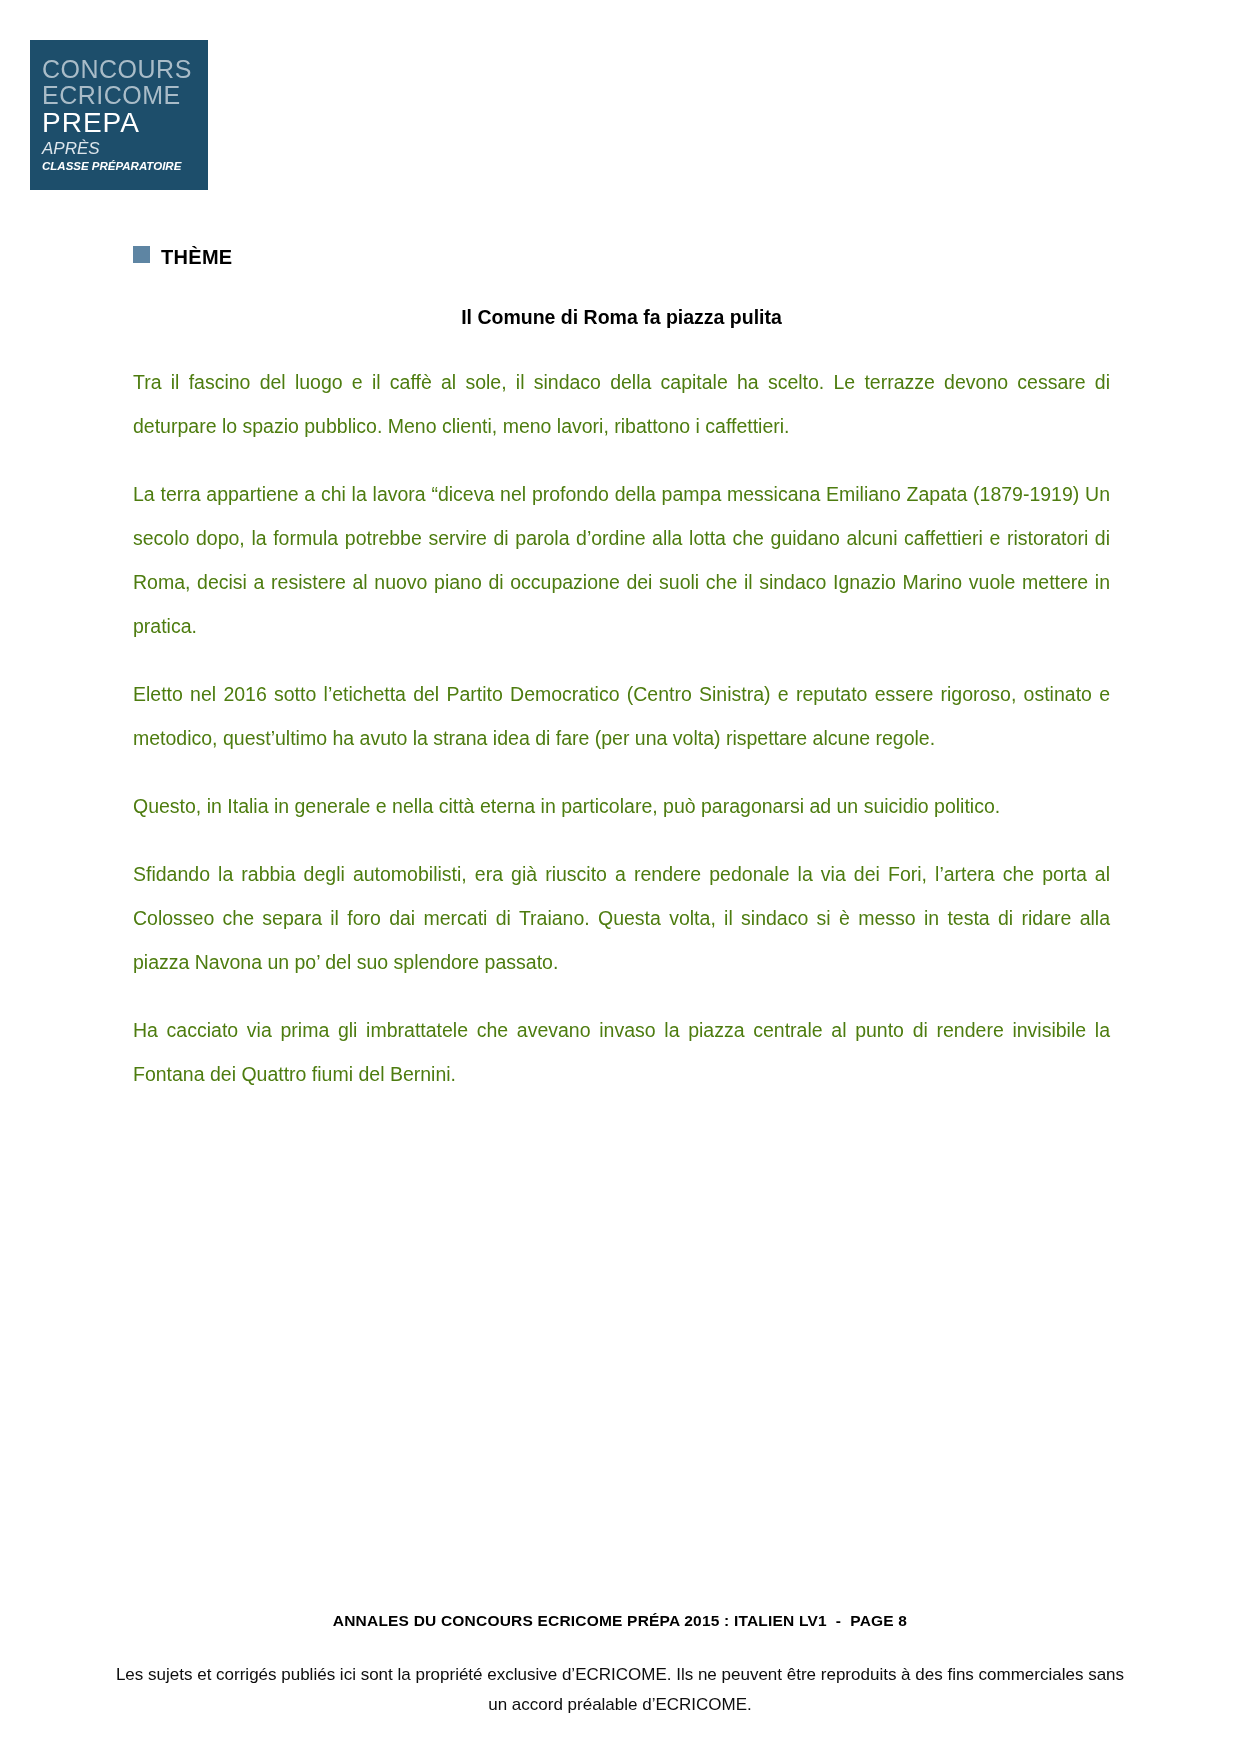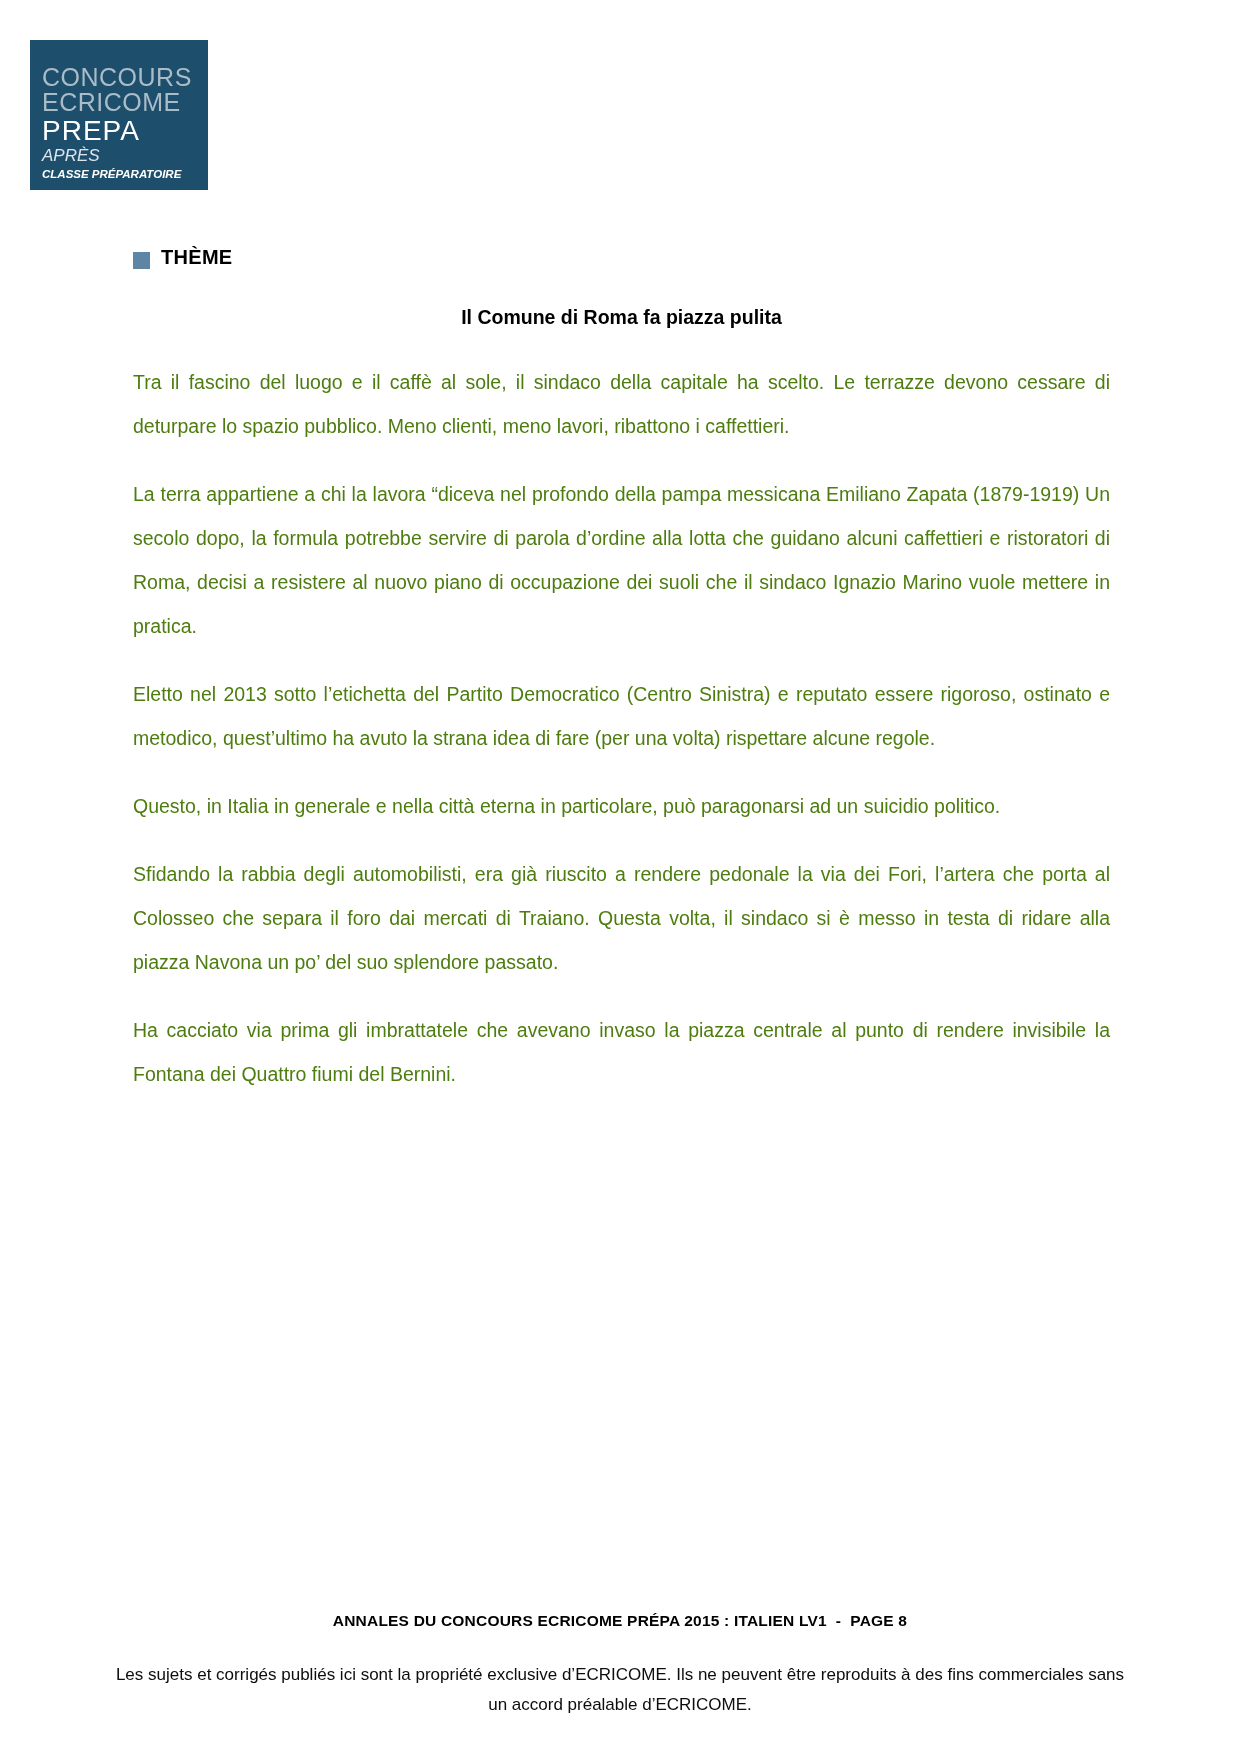--- a/index.html
+++ b/index.html
@@ -23,21 +23,21 @@
     position: absolute;
     left: 30px;
     top: 40px;
     width: 178px;
     height: 150px;
     background: #1d4e6b;
     box-sizing: border-box;
     padding: 10px 8px 9px 12px;
     display: flex;
     flex-direction: column;
-    justify-content: flex-end;
+    justify-content: center;
   }
   .logo-thin {
     font-size: 25px;
     line-height: 1.02;
     letter-spacing: 0.5px;
     color: #a9bcc8;
     font-weight: 400;
     white-space: nowrap;
   }
   .logo-prepa {
@@ -62,21 +62,21 @@
     color: #ffffff;
     white-space: nowrap;
   }
 
   
   .content {
     padding: 246px 130px 0 133px;
   }
   .section-heading {
     display: flex;
-    align-items: flex-end;
+    align-items: flex-start;
     gap: 11px;
     font-size: 20px;
     font-weight: bold;
     letter-spacing: 0.3px;
   }
   .bullet {
     width: 17px;
     height: 17px;
     background: #5e85a3;
     flex: 0 0 auto;
@@ -137,21 +137,21 @@
 
     <div class="section-heading">
       <span class="bullet"></span>
       <span>THÈME</span>
     </div>
 
     <h2 class="article-title">Il Comune di Roma fa piazza pulita</h2>
 
     <p class="body-par">Tra il fascino del luogo e il caffè al sole, il sindaco della capitale ha scelto. Le terrazze devono cessare di deturpare lo spazio pubblico. Meno clienti, meno lavori, ribattono i caffettieri.</p>
     <p class="body-par">La terra appartiene a chi la lavora “diceva nel profondo della pampa messicana Emiliano Zapata (1879-1919) Un secolo dopo, la formula potrebbe servire di parola d’ordine alla lotta che guidano alcuni caffettieri e ristoratori di Roma, decisi a resistere al nuovo piano di occupazione dei suoli che il sindaco Ignazio Marino vuole mettere in pratica.</p>
-    <p class="body-par">Eletto nel 2013 sotto l’etichetta del Partito Democratico (Centro Sinistra) e reputato essere rigoroso, ostinato e metodico, quest’ultimo ha avuto la strana idea di fare (per una volta) rispettare alcune regole.</p>
+    <p class="body-par">Eletto nel 2016 sotto l’etichetta del Partito Democratico (Centro Sinistra) e reputato essere rigoroso, ostinato e metodico, quest’ultimo ha avuto la strana idea di fare (per una volta) rispettare alcune regole.</p>
     <p class="body-par">Questo, in Italia in generale e nella città eterna in particolare, può paragonarsi ad un suicidio politico.</p>
     <p class="body-par">Sfidando la rabbia degli automobilisti, era già riuscito a rendere pedonale la via dei Fori, l’artera che porta al Colosseo che separa il foro dai mercati di Traiano. Questa volta, il sindaco si è messo in testa di ridare alla piazza Navona un po’ del suo splendore passato.</p>
     <p class="body-par">Ha cacciato via prima gli imbrattatele che avevano invaso la piazza centrale al punto di rendere invisibile la Fontana dei Quattro fiumi del Bernini.</p>
 
   </div>
 
   <div class="footer">
     <div class="footer-annales">ANNALES DU CONCOURS ECRICOME PRÉPA 2015 : ITALIEN LV1  -  PAGE 8</div>
     <div class="footer-notice">Les sujets et corrigés publiés ici sont la propriété exclusive d’ECRICOME. Ils ne peuvent être reproduits à des fins commerciales sans un accord préalable d’ECRICOME.</div>
   </div>

